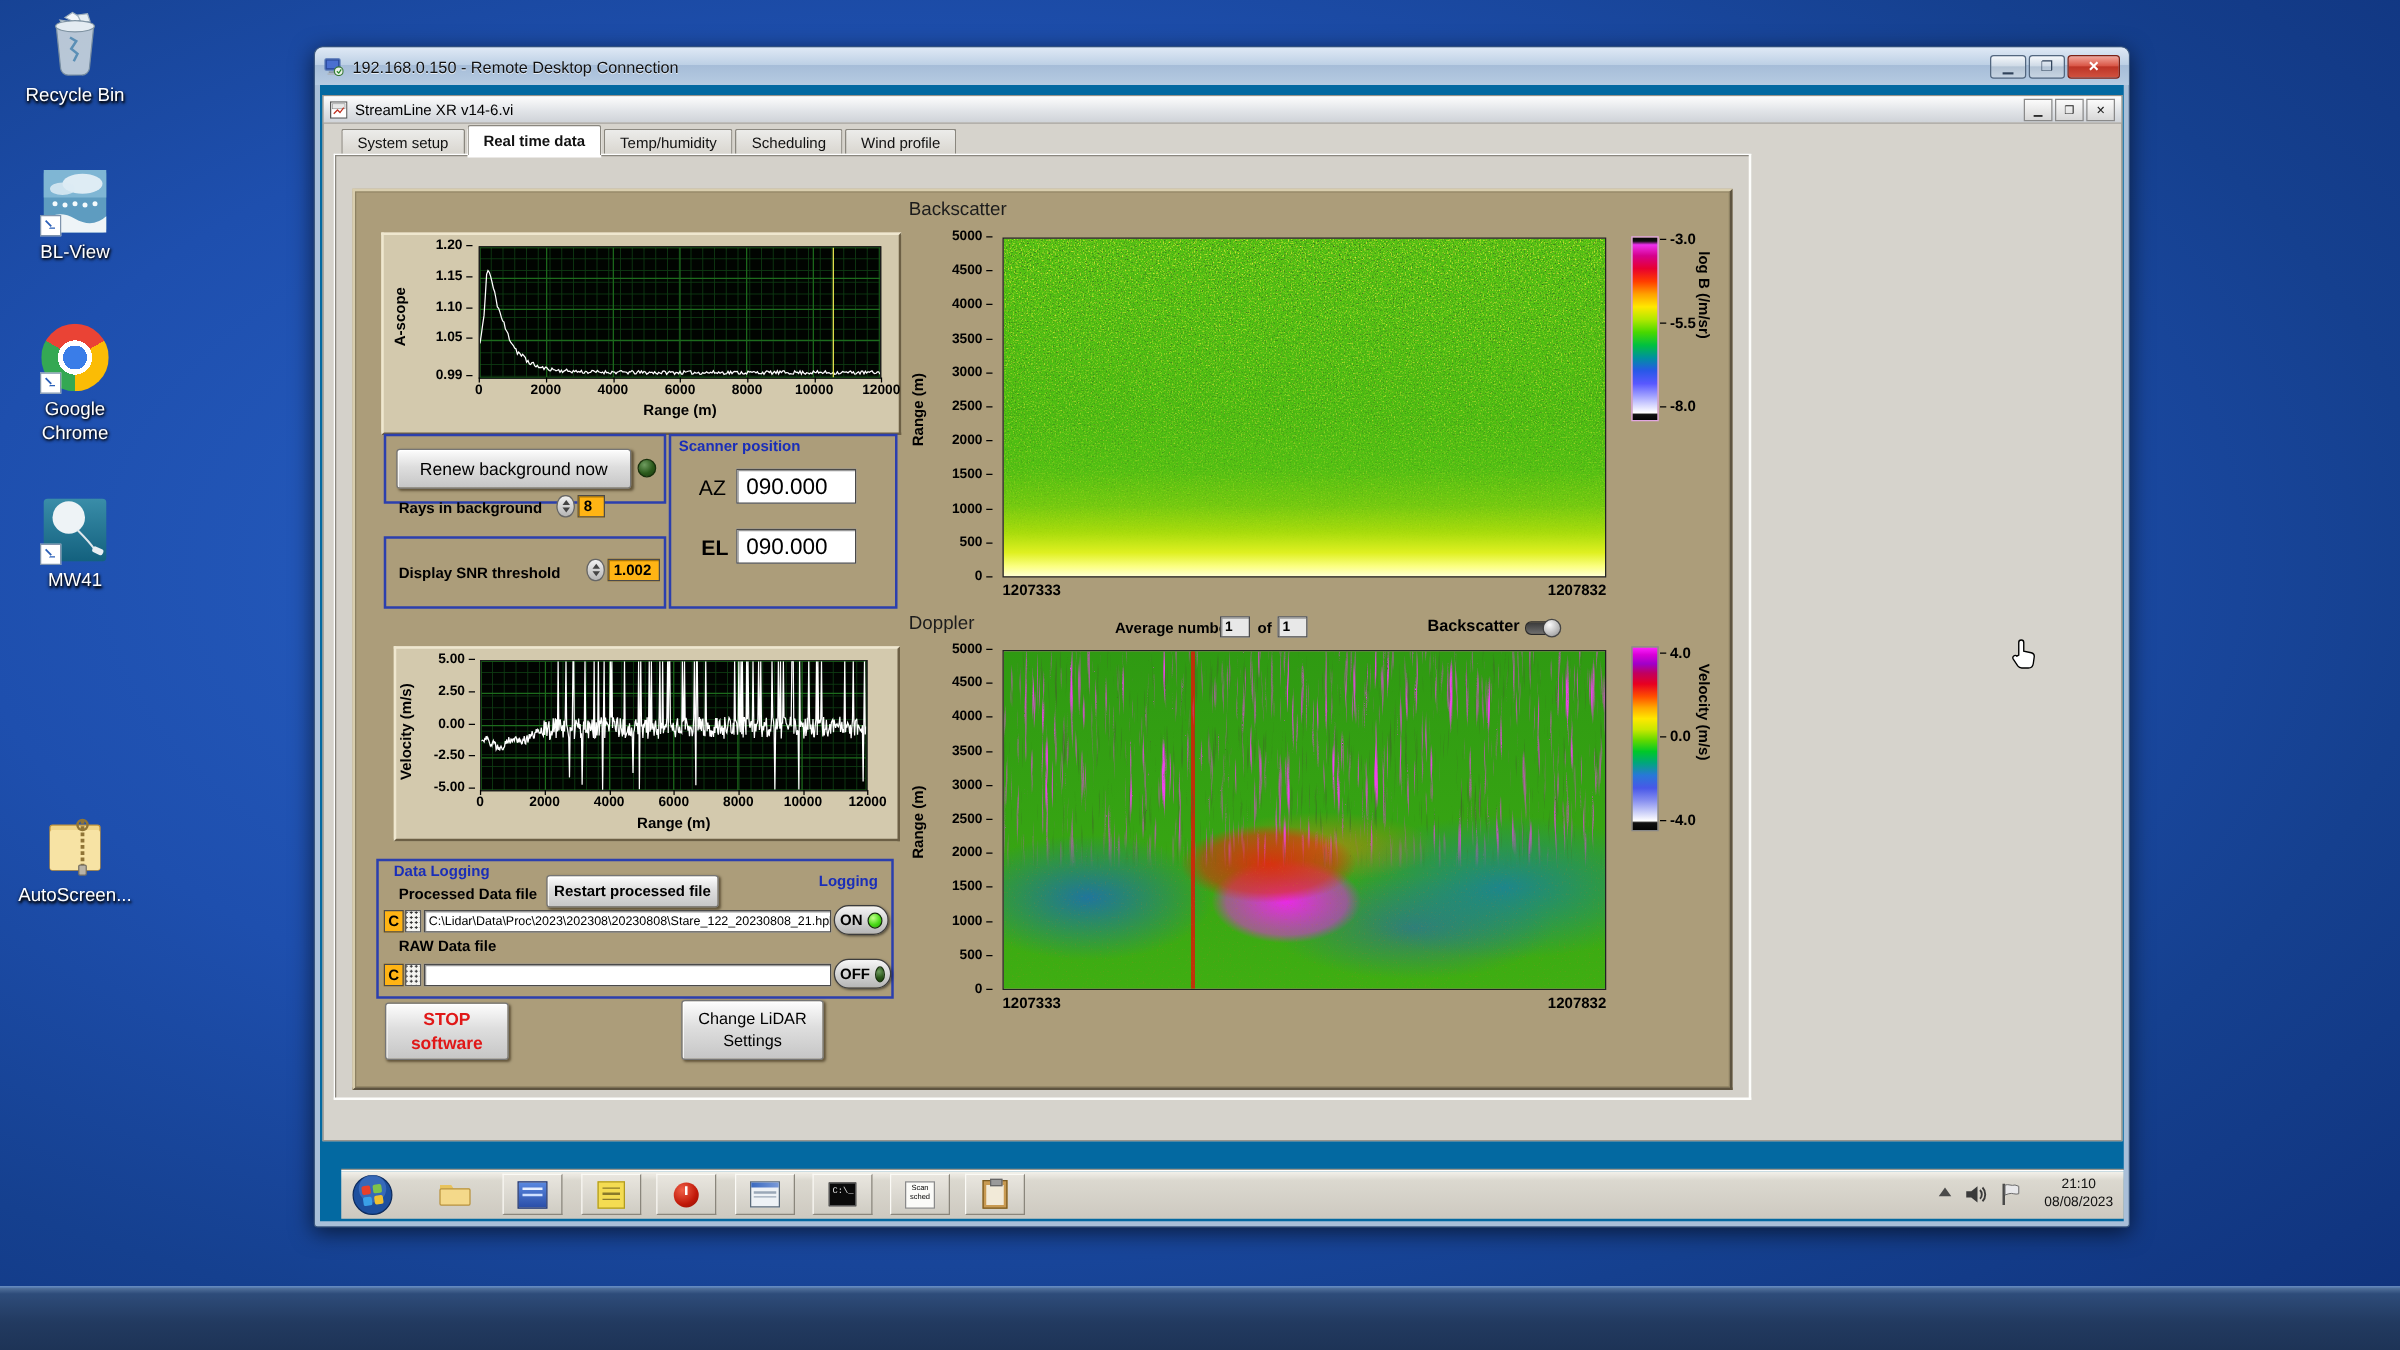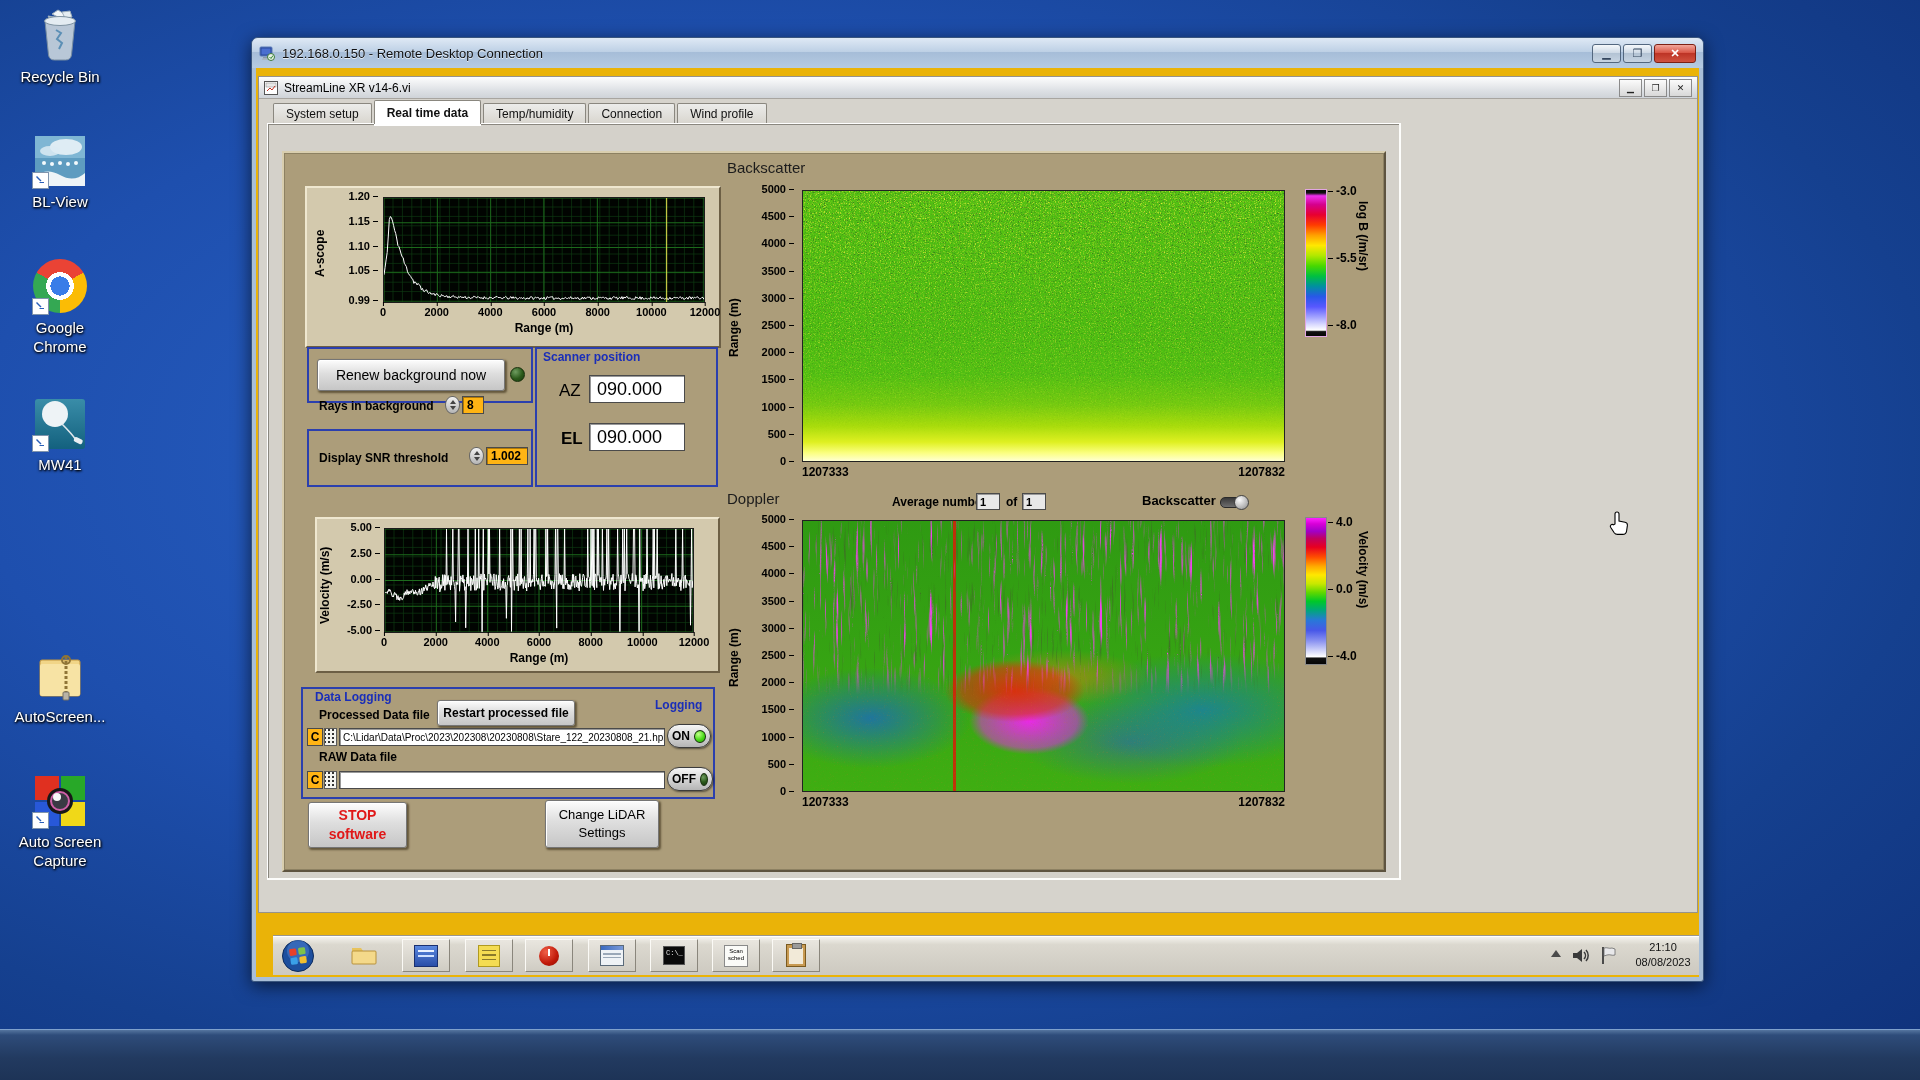--- a/index.html
+++ b/index.html
@@ -22,21 +22,21 @@
     border-radius:7px 7px 3px 3px;box-shadow:0 4px 18px rgba(0,0,0,.6);}
   .rdp-titlebar{position:absolute;left:0;top:0;right:0;height:30px;border-radius:6px 6px 0 0;
     background:linear-gradient(#dfe9f5,#bdd0e5 46%,#a6bdd8 48%,#b6cbe2);
     display:flex;align-items:center;padding:0 7px;box-sizing:border-box;}
   .rdp-title{font-size:13px;color:#111;margin-left:7px;flex:1;text-shadow:0 1px 0 rgba(255,255,255,.7);}
   .winbtn{width:29px;height:19px;border:1px solid #53677f;border-radius:3px;margin-left:2px;
     background:linear-gradient(#f5f8fb,#cfdae6 45%,#b3c3d4 50%,#c7d4e2);display:flex;align-items:center;justify-content:center;
     font-size:11px;color:#30425a;box-sizing:border-box;}
   .winbtn.close{width:42px;background:linear-gradient(#f2a69b,#d95747 45%,#bd3426 50%,#d0523f);color:#fff;
     font-weight:bold;border-color:#7c2014;}
-  .rdp-client{position:absolute;left:4px;right:4px;top:30px;bottom:4px;background:#eab308;overflow:hidden;}
+  .rdp-client{position:absolute;left:4px;right:4px;top:30px;bottom:4px;background:#0369a1;overflow:hidden;}
 
   
   #appwin{left:2px;top:8px;width:1440px;height:837px;background:#d6d3cc;border:1px solid #96938c;box-sizing:border-box;}
   .app-titlebar{position:absolute;left:0;top:0;right:0;height:22px;
     background:linear-gradient(#fdfdfd,#dfe2e6 60%,#cfd3d8);border-bottom:1px solid #a8a5a0;
     display:flex;align-items:center;padding:0 5px;box-sizing:border-box;}
   .app-title{font-size:12px;color:#000;margin-left:6px;flex:1;}
   .cbtn{width:21px;height:16px;border:1px solid #8a8a8a;background:linear-gradient(#fbfbfb,#d8d8d8);
     margin-left:2px;font-size:9px;color:#222;display:flex;align-items:center;justify-content:center;}
   .tabstrip{position:absolute;left:14px;top:25px;display:flex;align-items:flex-end;height:22px;}
@@ -211,39 +211,20 @@
         <rect x="8" y="12" width="40" height="36" rx="2" fill="#f1d587" stroke="#c2953c"></rect>
         <rect x="8" y="16" width="40" height="32" rx="2" fill="#f7e3a4"></rect>
         <line x1="34" y1="8" x2="34" y2="46" stroke="#8f7436" stroke-width="3" stroke-dasharray="3 2"></line>
         <circle cx="34" cy="12" r="4" fill="none" stroke="#8f7436" stroke-width="2"></circle>
         <rect x="31" y="44" width="6" height="8" rx="1" fill="#b9b3a6" stroke="#777164"></rect>
       </svg>
     </div>
     <div>AutoScreen...</div>
   </div>
 
-  <div class="dicon" style="top:773px">
-    <div class="ic">
-      <svg width="56" height="56" viewBox="0 0 56 56">
-        <rect x="3" y="3" width="24" height="24" fill="#e03020"></rect>
-        <rect x="29" y="3" width="24" height="24" fill="#28a828"></rect>
-        <rect x="3" y="29" width="24" height="24" fill="#2858d8"></rect>
-        <rect x="29" y="29" width="24" height="24" fill="#f0d818"></rect>
-        <circle cx="28" cy="28" r="13" fill="#181818"></circle>
-        <circle cx="28" cy="28" r="9" fill="#3a3a44" stroke="#d060a8" stroke-width="2"></circle>
-        <circle cx="25" cy="24" r="4" fill="#f8f8f8"></circle>
-      </svg>
-      <span class="scb">
-          <svg width="11" height="11" viewBox="0 0 11 11">
-            <path d="M2 9 V4 h4 L4.5 5.5 9 10 10 9 5.5 4.5 7 3 H2z" transform="rotate(180 5.5 5.5)" fill="#2a5fb8"></path>
-          </svg>
-        </span>
-    </div>
-    <div>Auto Screen Capture</div>
-  </div>
 
   <div id="rdpwin" class="abs">
     <div class="rdp-titlebar">
       <svg width="16" height="16" viewBox="0 0 16 16">
         <rect x="1" y="2" width="12" height="9" rx="1" fill="#2a4a9e" stroke="#5a7ab8"></rect>
         <rect x="2.5" y="3.5" width="9" height="6" fill="#4a6fd0"></rect>
         <rect x="4" y="12" width="6" height="1.5" fill="#8a98a8"></rect>
           <rect x="3" y="13.5" width="8" height="1.5" fill="#aab6c2"></rect>
         <circle cx="12" cy="12" r="3.5" fill="#e8f0e8" stroke="#3a7a3a"></circle>
           <path d="M10.5 12 l1.5 1.5 2-3" stroke="#2a8a2a" fill="none"></path>
@@ -266,21 +247,21 @@
           <span class="app-title">StreamLine XR v14-6.vi</span>
           <span class="cbtn">▁</span>
           <span class="cbtn">❐</span>
           <span class="cbtn">✕</span>
         </div>
 
         <div class="tabstrip">
           <span class="tab">System setup</span>
           <span class="tab active">Real time data</span>
           <span class="tab">Temp/humidity</span>
-          <span class="tab">Connection</span>
+          <span class="tab">Scheduling</span>
           <span class="tab">Wind profile</span>
         </div>
 
         <div id="tabpage" class="abs">
           <div id="tanpanel" class="abs">
 
             <div class="pframe abs" id="ascope-frame" style="left:21px;top:33px;width:416px;height:162px">
               <div class="vlabel abs" style="left:6px;top:20px;height:90px">A-scope</div>
               <div class="abs" id="ascope-yticks" style="left:0;top:3px;width:72px;height:112px">
                   <span class="ltick" style="top: -1px;">1.20</span>

